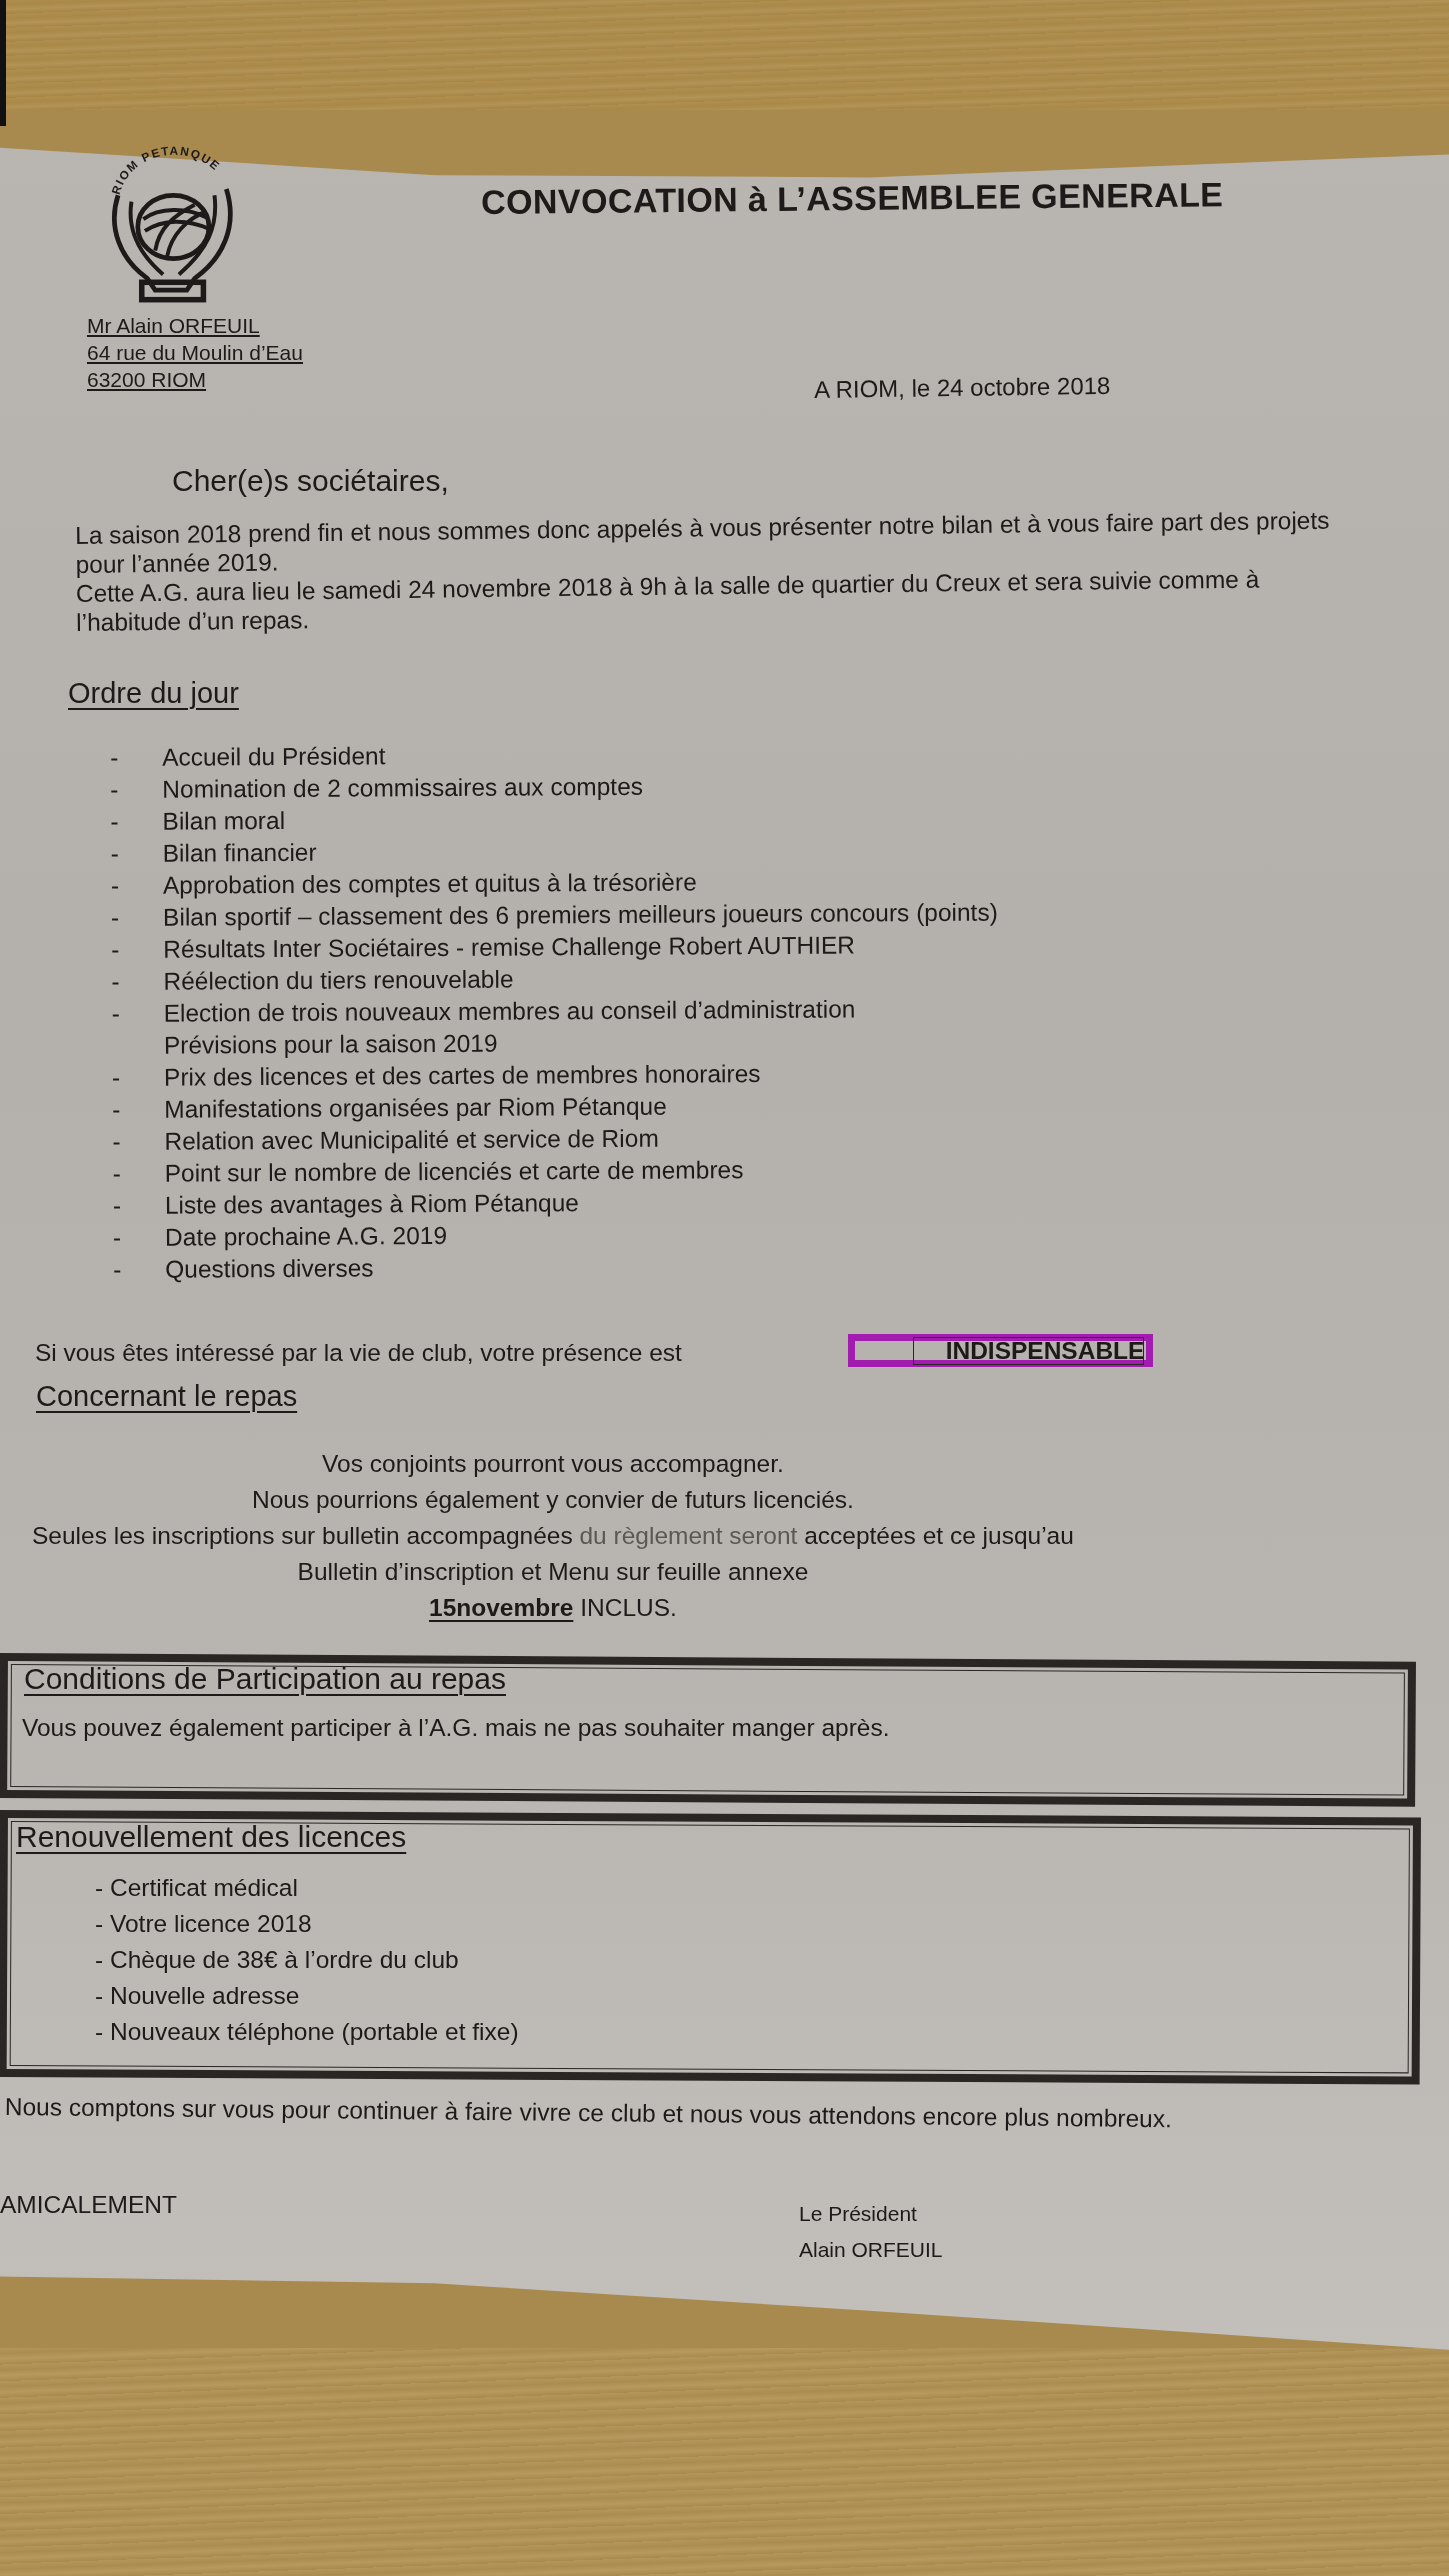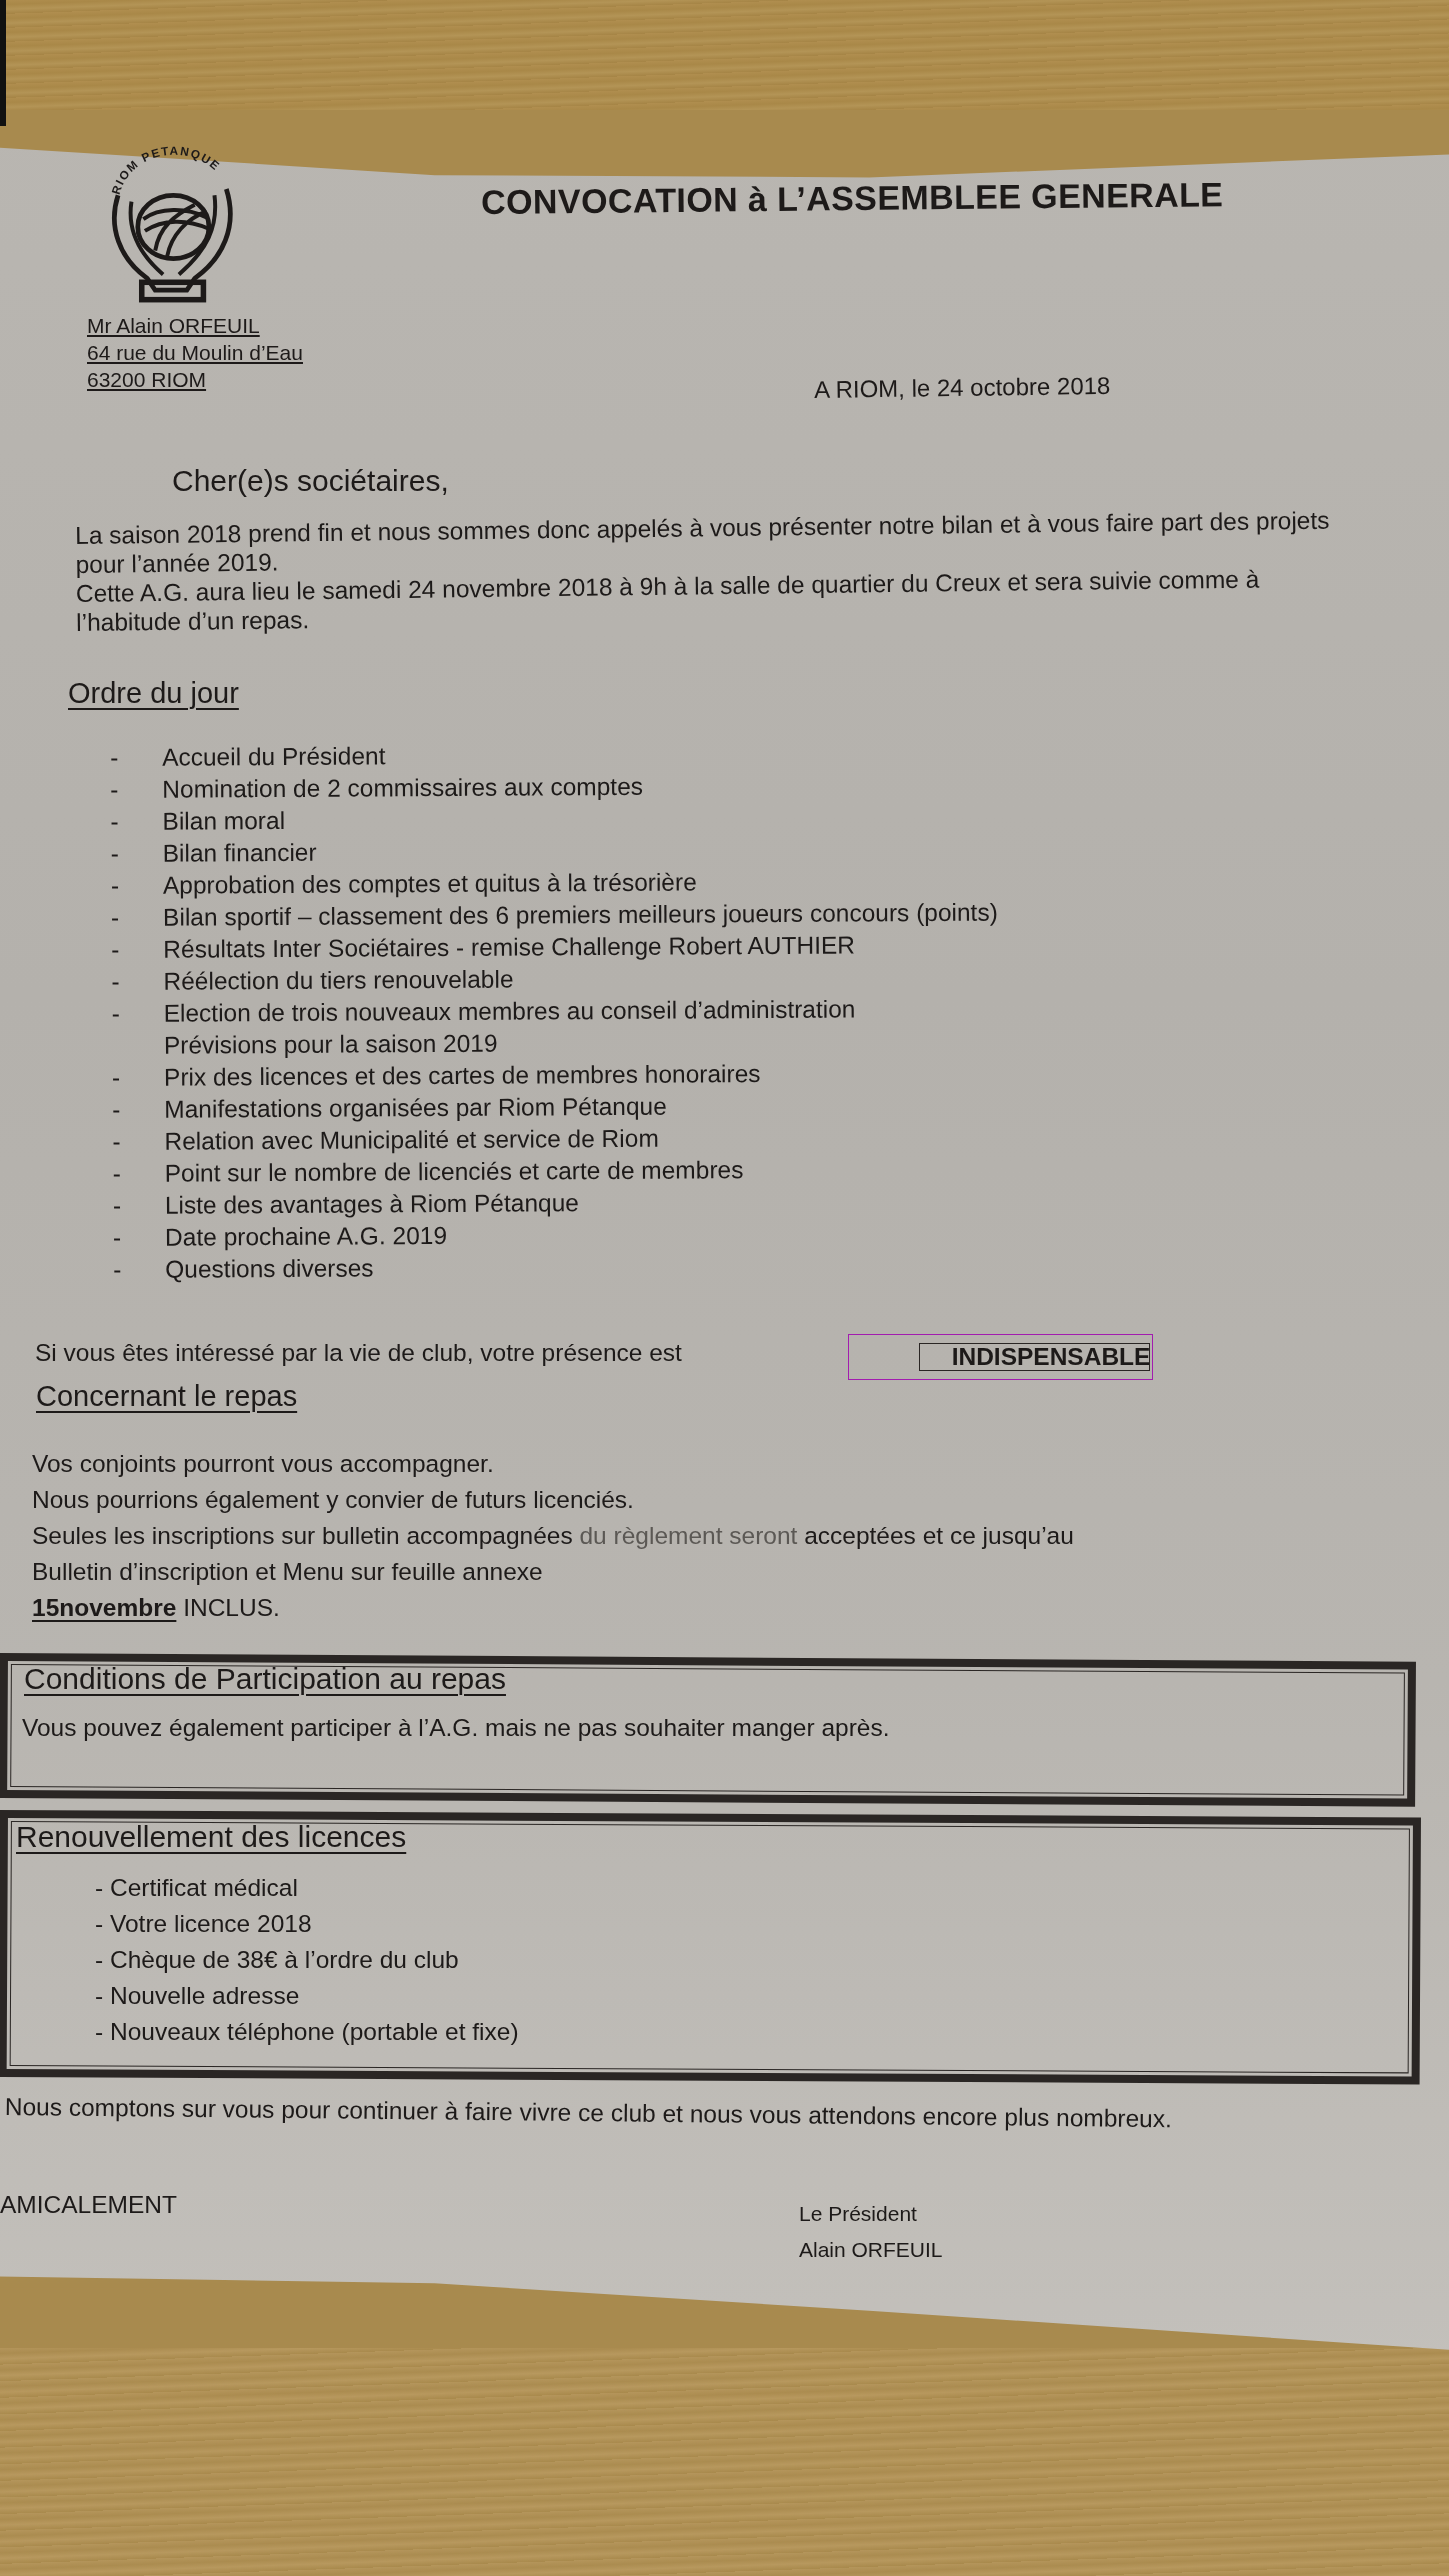--- a/index.html
+++ b/index.html
@@ -38,28 +38,28 @@
     .section-title { font-size: 29px; text-decoration: underline; text-decoration-thickness: 2.4px; text-underline-offset: 4.7px; }
     .agenda-title { left: 68px; top: 677px; }
 
     .agenda { left: 110px; top: 742px; font-size: 24.5px; line-height: 32px; transform: rotate(-0.35deg); transform-origin: left top; }
     .agenda-row { display: flex; }
     .agenda-row .dash { width: 52px; display: inline-block; }
     .agenda-row .txt { display: inline-block; }
 
     .presence { left: 35px; top: 1339px; font-size: 24.5px; }
     .indisp {
-      left: 848px; top: 1334px; width: 305px; height: 46px; box-sizing: border-box;
-      border: 1px solid #a21caf; font-weight: bold; font-size: 24.5px;
+      left: 848px; top: 1334px; width: 305px; height: 33px; box-sizing: border-box;
+      border: 7px solid #a21caf; font-weight: bold; font-size: 24.5px;
       display: flex; align-items: center; justify-content: flex-end; padding-right: 1.6px;
     }
     .indisp span { outline: 1.6px solid #2a2624; outline-offset: -1.6px; padding-left: 33px; }
 
     .repas-title { left: 36px; top: 1380px; }
-    .repas { left: 32px; top: 1446px; font-size: 24.5px; line-height: 36px; }
+    .repas { left: 32px; top: 1446px; font-size: 24.5px; line-height: 36px; text-align: center; }
     .repas .faded { color: #5b5854; }
     .repas .deadline { font-weight: bold; text-decoration: underline; text-decoration-thickness: 2.4px; text-underline-offset: 4px; }
 
     .box {
       position: absolute; box-sizing: border-box; border: 8px solid #2a2624;
       outline: 1.6px solid #2a2624; outline-offset: -12.6px;
     }
     .box-cond { left: 0; top: 1653px; width: 1416px; height: 145px; transform: rotate(0.35deg); transform-origin: left top; }
     .box-lic  { left: 0; top: 1810px; width: 1421px; height: 267px; transform: rotate(0.3deg); transform-origin: left top; }
 

